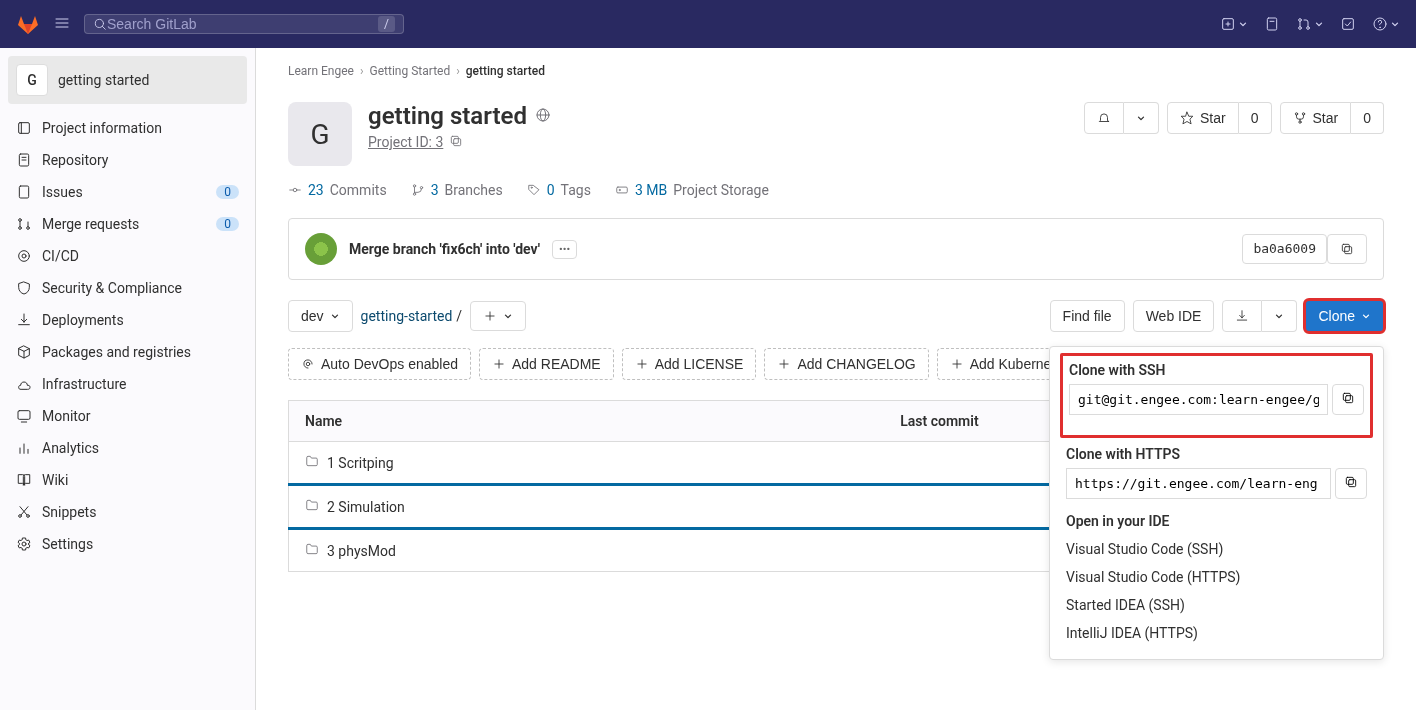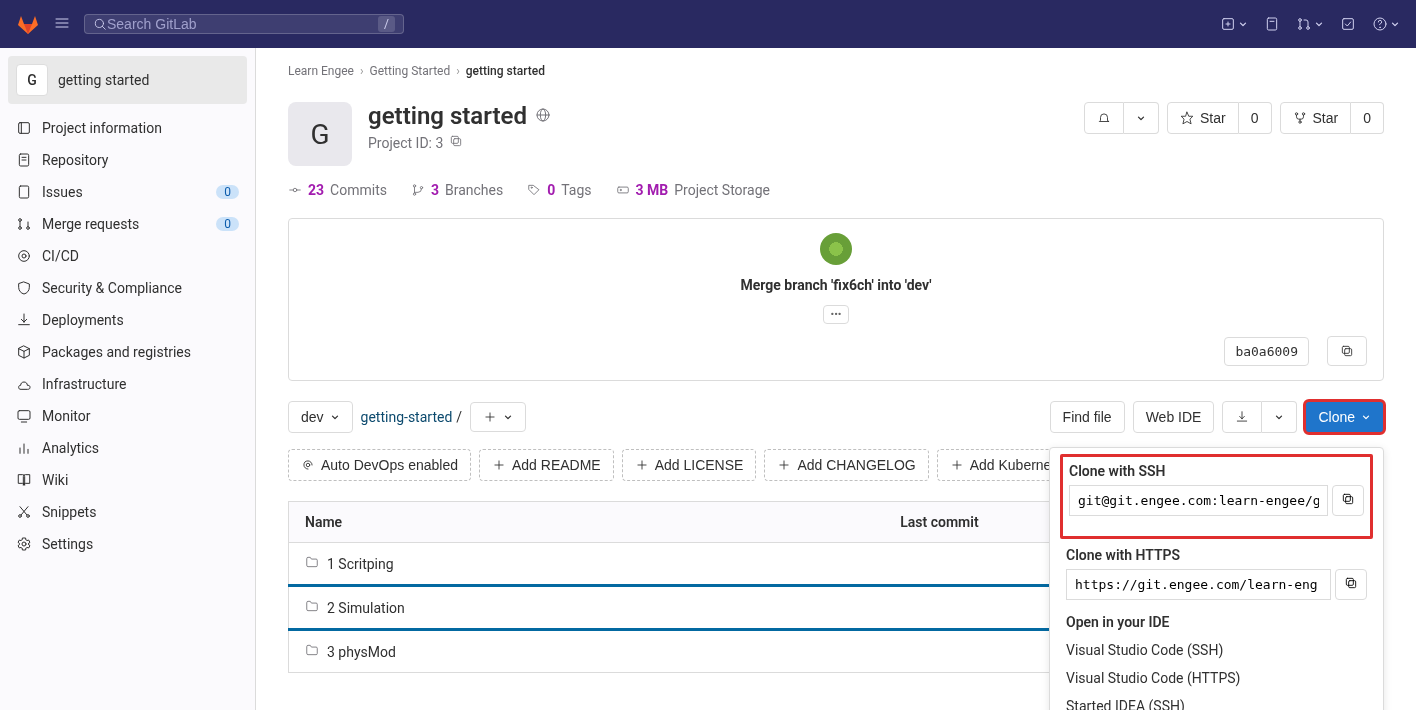--- a/index.html
+++ b/index.html
@@ -21,33 +21,33 @@
 .sidebar-item .badge { margin-left: auto; background: #cbe2f9; color: #0b5cad; border-radius: 10px; padding: 0 8px; font-size: 12px; }
 .sidebar-icon { width: 16px; height: 16px; flex-shrink: 0; }
 .main { flex: 1; padding: 16px 32px; overflow-y: auto; position: relative; }
 .breadcrumbs { display: flex; gap: 6px; align-items: flex-end; color: #737278; font-size: 12px; margin-bottom: 24px; }
 .breadcrumbs .sep { color: #999; }
 .breadcrumbs .current { color: #303030; font-weight: 500; }
 .project-header { display: flex; align-items: flex-start; gap: 16px; margin-bottom: 16px; }
 .project-avatar { width: 64px; height: 64px; background: #e9e8ed; border-radius: 8px; display: flex; align-items: center; justify-content: center; font-size: 28px; font-weight: 400; }
 .project-title-row { display: flex; align-items: center; gap: 8px; }
 .project-title { font-size: 24px; font-weight: 600; }
-.project-id { color: #737278; font-size: 14px; margin-top: 4px; display: flex; align-items: flex-end; gap: 6px; }
+.project-id { color: #737278; font-size: 14px; margin-top: 4px; display: flex; align-items: flex-start; gap: 6px; text-decoration: underline; }
 .header-actions { margin-left: auto; display: flex; gap: 8px; }
 .btn { border: 1px solid #dbdbdb; background: #fff; border-radius: 4px; padding: 7px 12px; font-size: 14px; cursor: pointer; display: inline-flex; align-items: center; gap: 6px; color: #303030; }
 .btn-group { display: flex; }
 .btn-group .btn:first-child { border-radius: 4px 0 0 4px; }
 .btn-group .btn:last-child { border-radius: 0 4px 4px 0; border-left: none; }
 .btn-primary { background: #1f75cb; border-color: #1f75cb; color: #fff; }
 .stats-row { display: flex; gap: 24px; margin-bottom: 20px; color: #737278; }
 .stat-item { display: flex; align-items: center; gap: 6px; }
-.stat-item b { color: #a21caf; font-weight: 700; }
-.commit-box { border: 1px solid #dbdbdb; border-radius: 4px; padding: 14px 16px; display: flex; align-items: center; gap: 12px; margin-bottom: 20px; flex-direction: column; }
+.stat-item b { color: #0369a1; font-weight: 400; }
+.commit-box { border: 1px solid #dbdbdb; border-radius: 4px; padding: 14px 16px; display: flex; align-items: center; gap: 12px; margin-bottom: 20px; }
 .commit-avatar { width: 32px; height: 32px; border-radius: 50%; background: radial-gradient(circle, #8bc34a 30%, #689f38 30%); }
-.commit-actions { margin-left: auto; display: flex; gap: 18px; align-items: center; }
+.commit-actions { margin-left: auto; display: flex; gap: 0; }
 .commit-sha { border: 1px solid #dbdbdb; border-radius: 4px; padding: 6px 10px; font-family: monospace; font-size: 13px; }
 .file-bar { display: flex; gap: 8px; margin-bottom: 16px; align-items: center; }
 .dashed-btn { border: 1px dashed #bfbfbf; background: #fff; border-radius: 4px; padding: 7px 12px; font-size: 14px; cursor: pointer; display: inline-flex; align-items: center; gap: 6px; color: #303030; }
 .dashed-row { display: flex; flex-wrap: wrap; gap: 8px; margin-bottom: 20px; }
 .file-table { width: 100%; border: 1px solid #dbdbdb; border-radius: 4px; border-collapse: collapse; }
 .file-table th { text-align: left; padding: 12px 16px; background: #fbfafd; border-bottom: 1px solid #dbdbdb; font-weight: 600; }
 .file-table td { padding: 12px 16px; border-bottom: 3px solid #0369a1; }
 .file-table tr:last-child td { border-bottom: none; }
 .folder-icon { display: inline-block; margin-right: 8px; color: #737278; }
 .clone-dropdown { position: absolute; right: 0; top: 46px; width: 335px; background: #fff; border: 1px solid #dbdbdb; border-radius: 4px; box-shadow: 0 2px 8px rgba(0,0,0,0.1); padding: 12px 16px; z-index: 10; }

